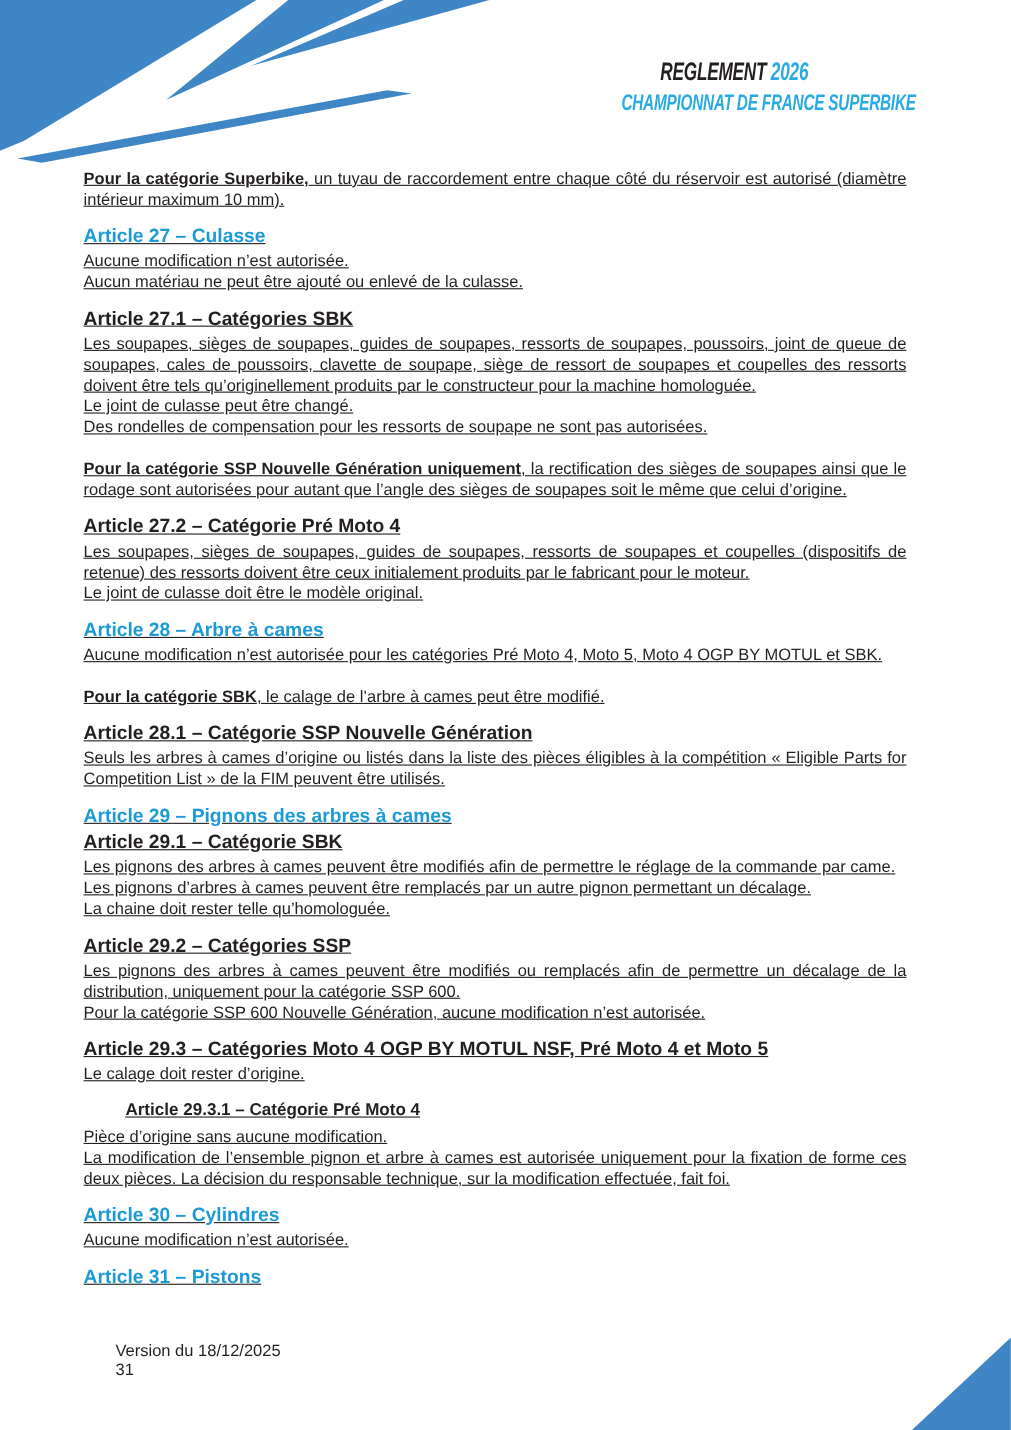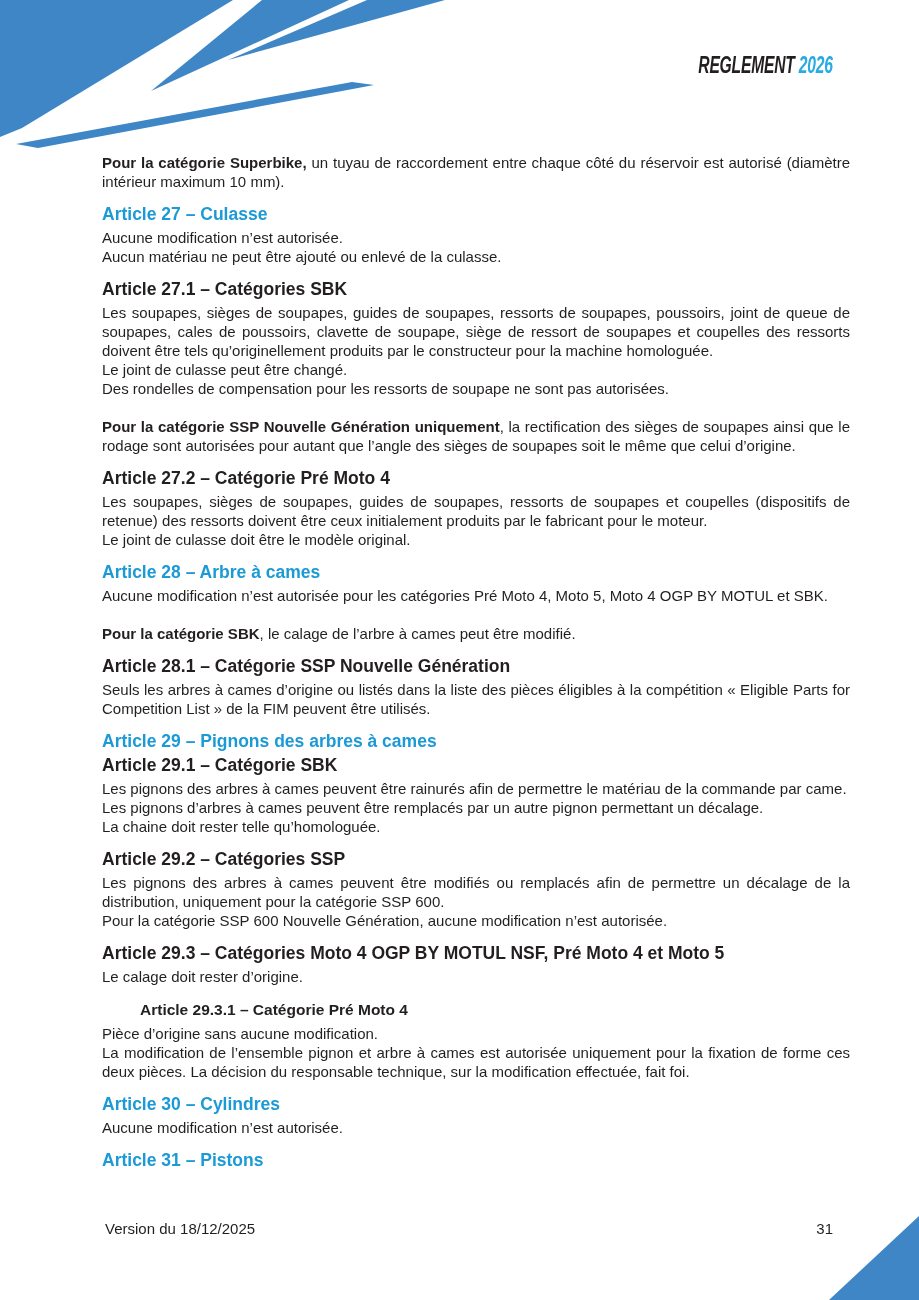--- a/index.html
+++ b/index.html
@@ -22,46 +22,47 @@
   
   .logo{position:absolute;top:50px;right:86px;text-align:center;line-height:1.32;}
   .logo .l1,.logo .l2{display:block;white-space:nowrap;}
   .logo .stretch{display:inline-block;transform:scaleX(0.68);transform-origin:100% 50%;
     font-weight:700;font-style:italic;letter-spacing:-0.3px;}
   .logo .l1{font-size:23px;}
   .logo .l2{font-size:20.5px;}
   .logo .black{color:var(--logo-black);}
   .logo .cyan{color:var(--logo-cyan);}
   
-  .doc{position:absolute;left:102px;top:153px;width:748px;font-size:15px;line-height:19px;}
+  .doc{position:absolute;left:76px;top:153px;width:748px;font-size:15px;line-height:19px;text-decoration:underline;}
   .doc p.para{margin:0;}
   .doc p.just{text-align:justify;}
   .doc .b{font-weight:700;}
   .doc .gap{height:19px;}
   .doc .h1,.doc .h2{font-size:17.5px;line-height:21px;font-weight:700;margin:13px 0 3px;}
   .doc .h1{color:var(--heading-cyan);}
   .doc .h2{color:var(--body-text);}
   .doc .h1 + .h2{margin-top:1px;}
   .doc .h3{font-size:15.5px;line-height:20px;font-weight:700;margin:14px 0 4px;padding-left:38px;color:var(--body-text);}
   
   .footer{position:absolute;left:105px;right:86px;top:1220px;display:flex;
-    justify-content:space-between;font-size:15px;color:var(--body-text);}
+    justify-content:space-between;font-size:15px;color:var(--body-text);flex-direction:column;}
 </style>
 </head>
 <body>
 
 <svg class="deco-top" viewBox="0 0 460 152" aria-hidden="true">
   <polygon points="0,0 233,0 22,128 0,137"></polygon>
   <polygon points="262,0 349,0 151,91"></polygon>
   <polygon points="367,0 445,0 228,60"></polygon>
   <polygon points="16,144 352,82 374,85 38,148"></polygon>
 </svg>
 
 <div class="logo">
   <span class="l1"><span class="stretch"><span class="black">REGLEMENT</span><span class="black">&nbsp;</span><span class="cyan">2026</span></span></span>
+  <span class="l2"><span class="stretch cyan">CHAMPIONNAT DE FRANCE SUPERBIKE</span></span>
 </div>
 
 <div class="doc">
     <p class="para just"><span class="b">Pour la catégorie Superbike,</span><span> un tuyau de raccordement entre chaque côté du réservoir est autorisé (diamètre intérieur maximum 10 mm).</span></p>
     <div class="h1">Article 27 – Culasse</div>
     <p class="para"><span>Aucune modification n’est autorisée.</span></p>
     <p class="para"><span>Aucun matériau ne peut être ajouté ou enlevé de la culasse.</span></p>
     <div class="h2">Article 27.1 – Catégories SBK</div>
     <p class="para just"><span>Les soupapes, sièges de soupapes, guides de soupapes, ressorts de soupapes, poussoirs, joint de queue de soupapes, cales de poussoirs, clavette de soupape, siège de ressort de soupapes et coupelles des ressorts doivent être tels qu’originellement produits par le constructeur pour la machine homologuée.</span></p>
     <p class="para"><span>Le joint de culasse peut être changé.</span></p>
@@ -72,21 +73,21 @@
     <p class="para just"><span>Les soupapes, sièges de soupapes, guides de soupapes, ressorts de soupapes et coupelles (dispositifs de retenue) des ressorts doivent être ceux initialement produits par le fabricant pour le moteur.</span></p>
     <p class="para"><span>Le joint de culasse doit être le modèle original.</span></p>
     <div class="h1">Article 28 – Arbre à cames</div>
     <p class="para"><span>Aucune modification n’est autorisée pour les catégories Pré Moto 4, Moto 5, Moto 4 OGP BY MOTUL et SBK.</span></p>
     <div class="gap"></div>
     <p class="para"><span class="b">Pour la catégorie SBK</span><span>, le calage de l’arbre à cames peut être modifié.</span></p>
     <div class="h2">Article 28.1 – Catégorie SSP Nouvelle Génération</div>
     <p class="para just"><span>Seuls les arbres à cames d’origine ou listés dans la liste des pièces éligibles à la compétition «  Eligible Parts for Competition List » de la FIM peuvent être utilisés.</span></p>
     <div class="h1">Article 29 – Pignons des arbres à cames</div>
     <div class="h2">Article 29.1 – Catégorie SBK</div>
-    <p class="para"><span>Les pignons des arbres à cames peuvent être rainurés afin de permettre le matériau de la commande par came.</span></p>
+    <p class="para"><span>Les pignons des arbres à cames peuvent être modifiés afin de permettre le réglage de la commande par came.</span></p>
     <p class="para"><span>Les pignons d’arbres à cames peuvent être remplacés par un autre pignon permettant un décalage.</span></p>
     <p class="para"><span>La chaine doit rester telle qu’homologuée.</span></p>
     <div class="h2">Article 29.2 – Catégories SSP</div>
     <p class="para just"><span>Les pignons des arbres à cames peuvent être modifiés ou remplacés afin de permettre un décalage de la distribution, uniquement pour la catégorie SSP 600.</span></p>
     <p class="para"><span>Pour la catégorie SSP 600 Nouvelle Génération, aucune modification n’est autorisée.</span></p>
     <div class="h2">Article 29.3 – Catégories Moto 4 OGP BY MOTUL NSF, Pré Moto 4 et Moto 5</div>
     <p class="para"><span>Le calage doit rester d’origine.</span></p>
     <div class="h3">Article 29.3.1 – Catégorie Pré Moto 4</div>
     <p class="para"><span>Pièce d’origine sans aucune modification.</span></p>
     <p class="para just"><span>La modification de l’ensemble pignon et arbre à cames est autorisée uniquement pour la fixation de forme ces deux pièces. La décision du responsable technique, sur la modification effectuée, fait foi.</span></p>

